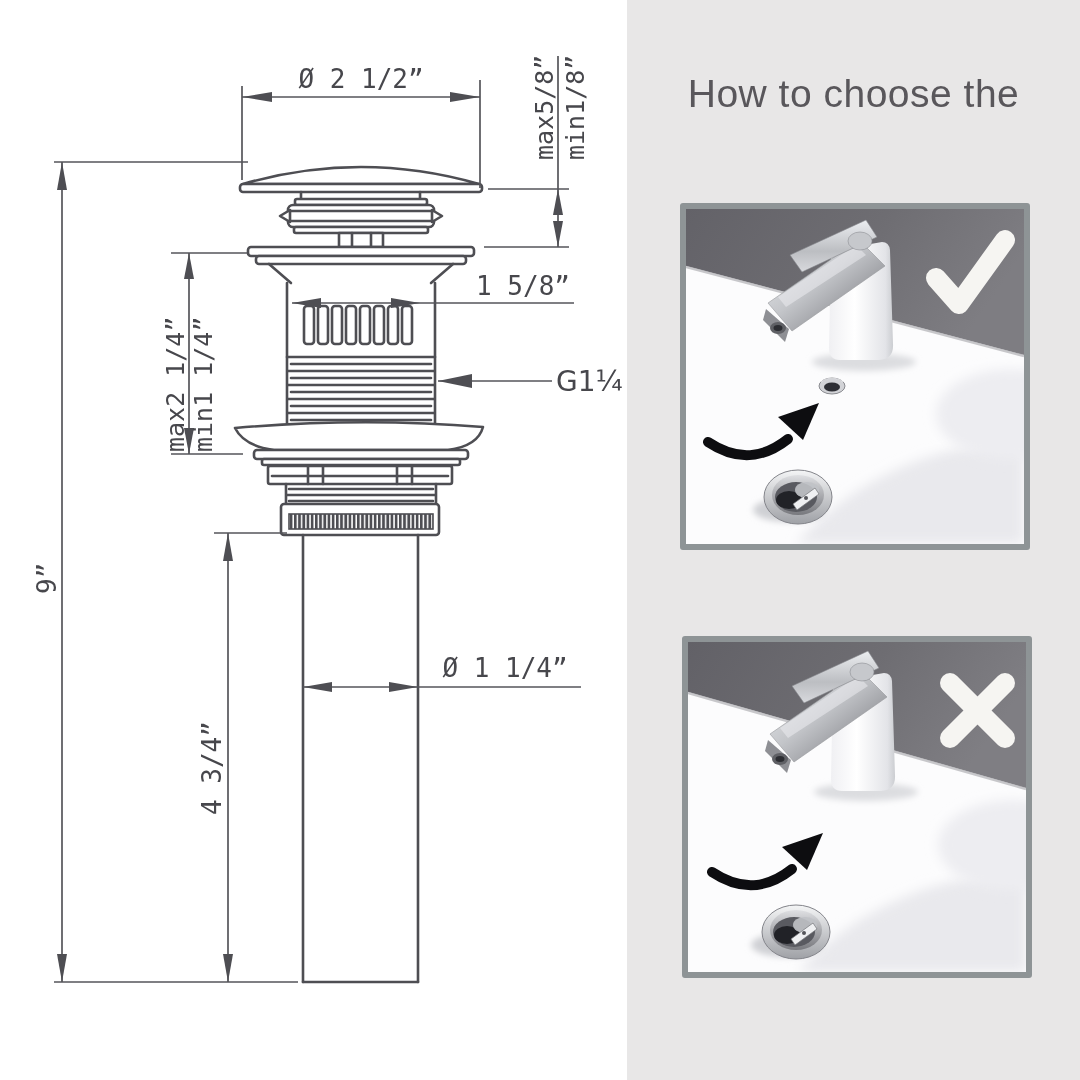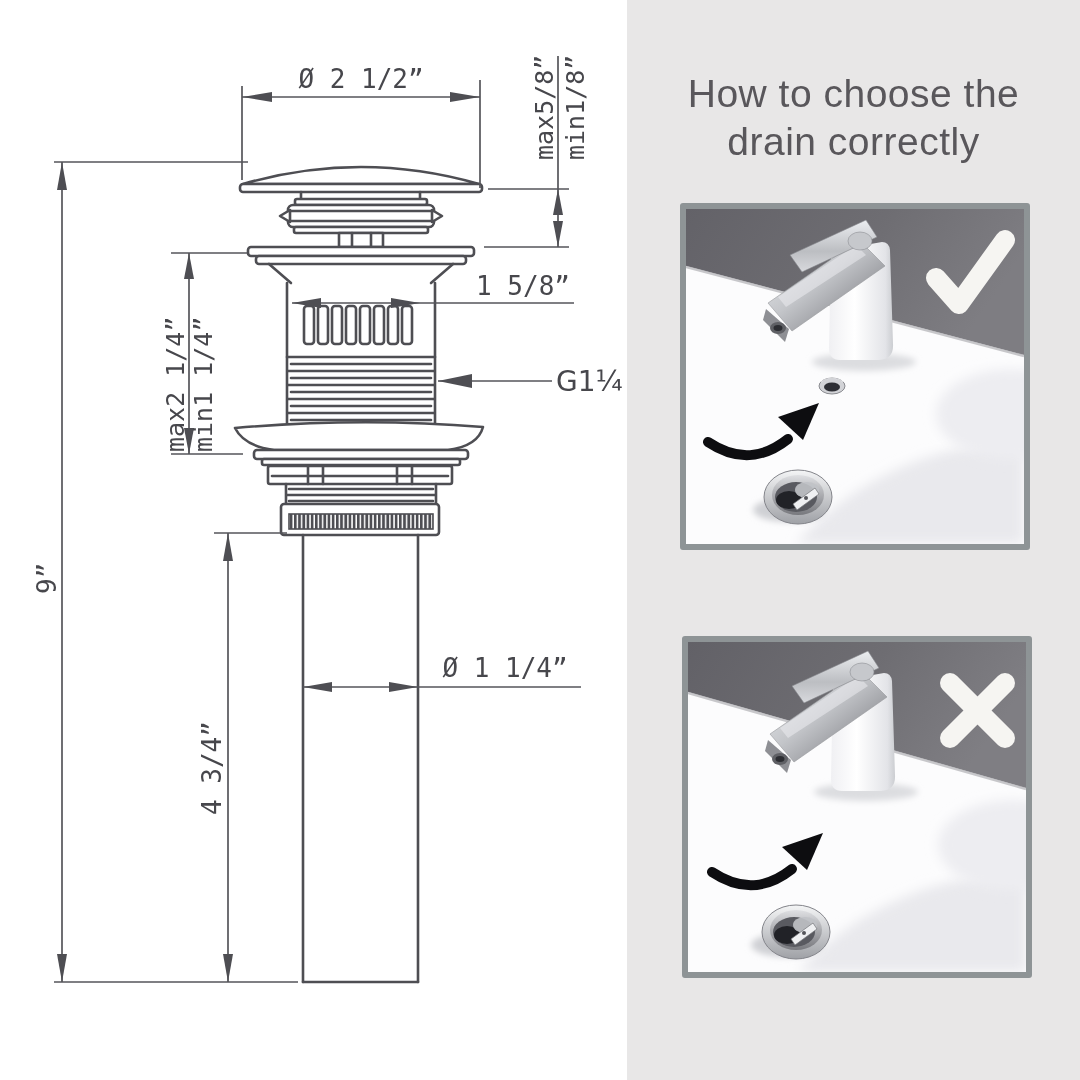--- a/index.html
+++ b/index.html
@@ -182,21 +182,20 @@
       <polygon class="dimarrow" points="228,533 223,561 233,561"></polygon>
       <polygon class="dimarrow" points="228,982 223,954 233,954"></polygon>
       <text class="dimtext-big" transform="translate(221,815) rotate(-90)">4 3/4”</text>
     </g>
   </svg>
 
   <div id="side-panel"></div>
 
   <div id="guide-title">
     <div>How to choose the</div>
-    <div>drain correctly</div>
   </div>
 
   <figure class="photo-frame" id="photo-correct" style="margin:0">
     <svg viewBox="0 0 338 335" preserveAspectRatio="none">
       <defs>
         <linearGradient id="wall1" x1="0" y1="0" x2="1" y2="0.3">
           <stop offset="0" stop-color="#636268"></stop>
             <stop offset="0.55" stop-color="#6e6d72"></stop>
             <stop offset="1" stop-color="#7e7d82"></stop>
         </linearGradient>

